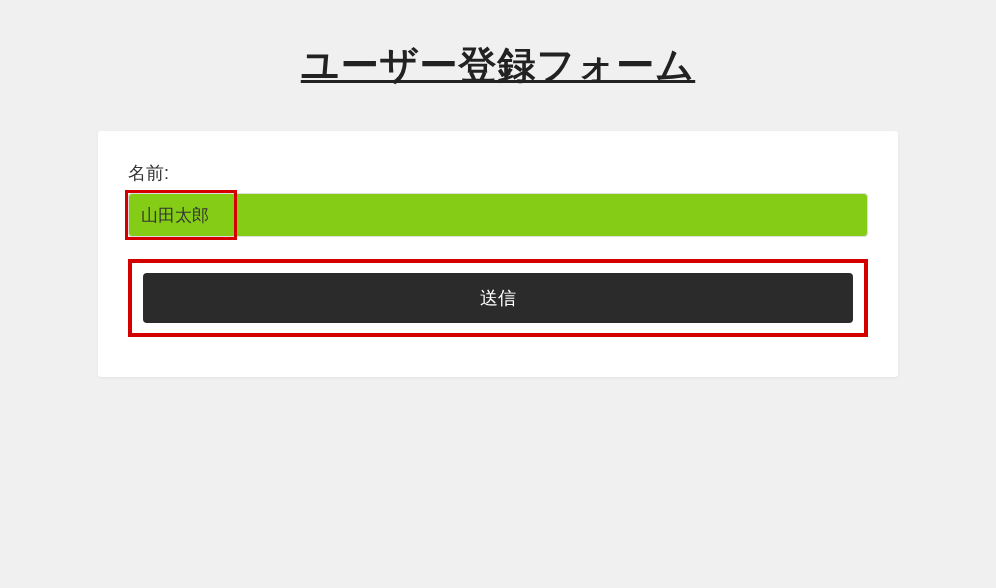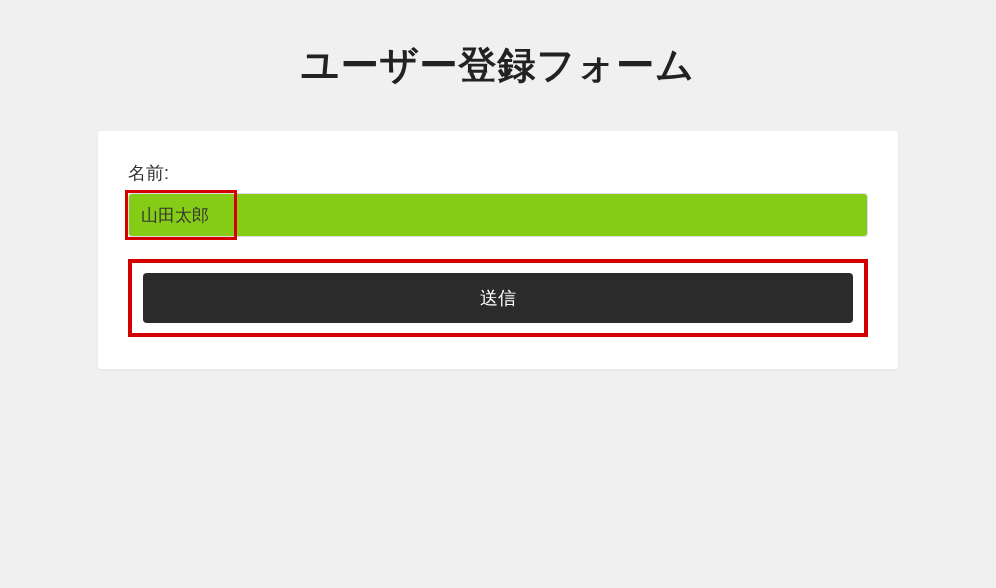--- a/index.html
+++ b/index.html
@@ -18,26 +18,27 @@
       width: 800px;
       margin: 0 auto;
     }
     h1 {
       text-align: center;
       font-size: 38px;
       font-weight: bold;
       color: #222;
       margin-bottom: 40px;
       letter-spacing: 1px;
+      text-decoration: underline;
     }
     .card {
       background: #fff;
       border-radius: 3px;
       box-shadow: 0 1px 3px rgba(0,0,0,0.06);
-      padding: 30px 30px 32px 30px;
+      padding: 30px 30px 40px 30px;
     }
     .form-group {
       margin-bottom: 22px;
     }
     label {
       display: block;
       font-size: 18px;
       color: #333;
       margin-bottom: 8px;
     }

